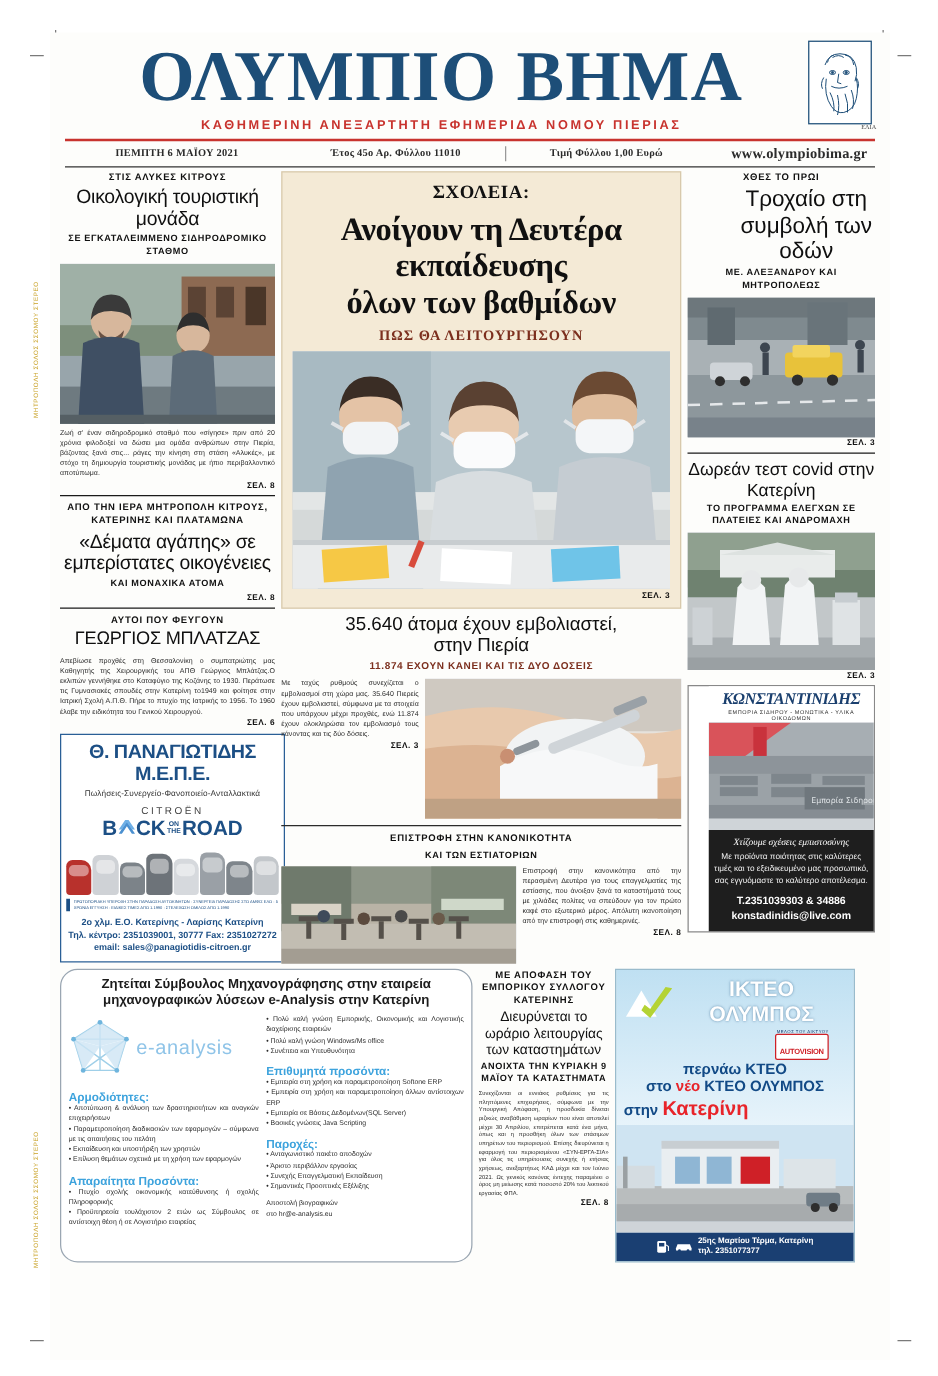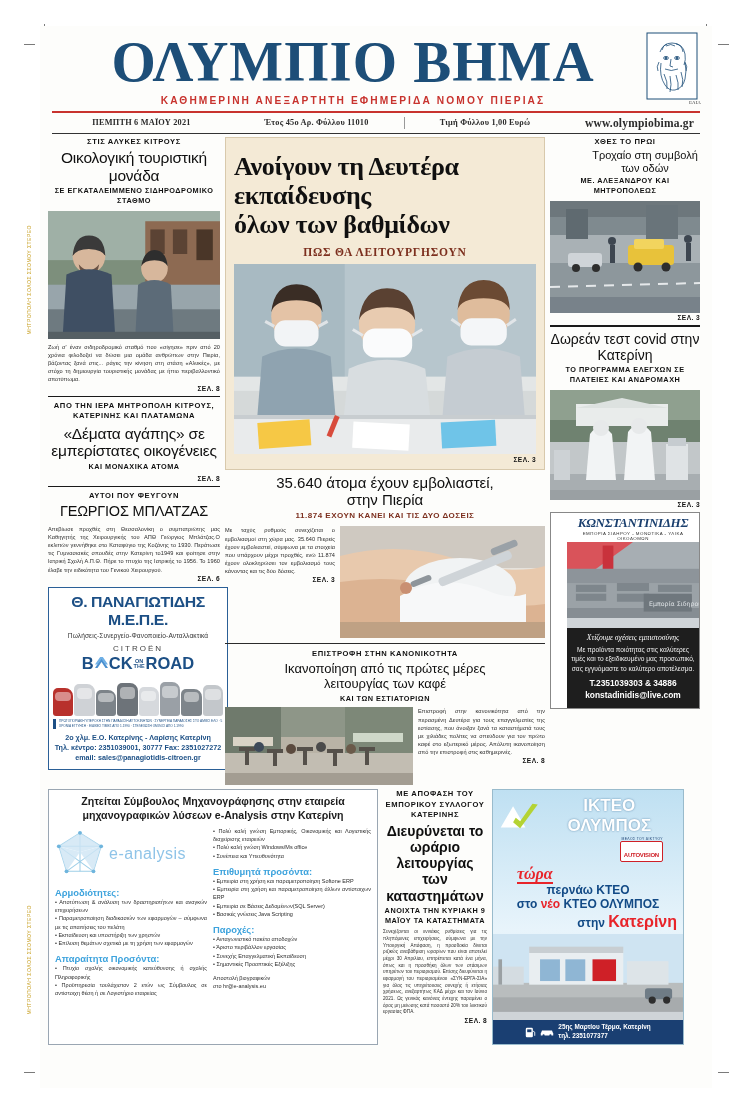--- a/index.html
+++ b/index.html
@@ -124,21 +124,21 @@
     padding: 8px 8px 6px 8px;
   }
   .main-kicker {
     font-family: "Liberation Serif", serif;
     font-weight: bold; font-size: 15px;
     text-align: center; color: #111; letter-spacing: .5px;
   }
   .main-head {
     font-family: "Liberation Serif", serif;
     font-weight: bold; font-size: 26px;
-    text-align: left; color: #101010;
+    text-align: center; color: #101010;
     line-height: 1.12; margin-top: 6px;
     letter-spacing: -.3px;
   }
   .main-sub {
     font-family: "Liberation Serif", serif;
     font-weight: bold; font-size: 11.5px;
     text-align: center; color: #7c2f1e; letter-spacing: .8px;
     margin-top: 7px; margin-bottom: 6px;
   }
 
@@ -390,20 +390,21 @@
           <div>Τηλ. κέντρο: 2351039001, 30777 Fax: 2351027272</div>
           <div>email: sales@panagiotidis-citroen.gr</div>
         </div>
       </div>
 
     </div>
 
     <div class="col-mid">
 
       <div class="main-box">
+        <div class="main-kicker">ΣΧΟΛΕΙΑ:</div>
         <div class="main-head">
           <div>Ανοίγουν τη Δευτέρα</div>
           <div>εκπαίδευσης</div>
           <div>όλων των βαθμίδων</div>
         </div>
         <div class="main-sub">ΠΩΣ ΘΑ ΛΕΙΤΟΥΡΓΗΣΟΥΝ</div>
 
         <div class="photo" style="height:190px;">
           <svg class="pg" viewBox="0 0 300 190" preserveAspectRatio="none">
             <rect width="300" height="190" fill="#cfd9de"></rect>
@@ -468,24 +469,20 @@
               <rect x="0" y="96" width="205" height="16" fill="#bfa184"></rect>
             </svg>
           </div>
         </div>
       </div>
 
       <div class="hr-thin"></div>
 
       <div>
         <div class="kicker">ΕΠΙΣΤΡΟΦΗ ΣΤΗΝ ΚΑΝΟΝΙΚΟΤΗΤΑ</div>
-        <div class="head-md" style="margin-top:2px;">
-          <div>Ικανοποίηση από τις πρώτες μέρες</div>
-          <div>λειτουργίας των καφέ</div>
-        </div>
         <div class="subkick">ΚΑΙ ΤΩΝ ΕΣΤΙΑΤΟΡΙΩΝ</div>
 
         <div style="display:flex;gap:5px;margin-top:4px;">
           <div class="photo" style="width:188px;height:78px;">
             <svg class="pg" viewBox="0 0 188 78" preserveAspectRatio="none">
               <rect width="188" height="78" fill="#b9b3a6"></rect>
               <rect x="0" y="0" width="188" height="30" fill="#8e9688"></rect>
               <rect x="0" y="0" width="56" height="52" fill="#6f7a6c"></rect>
               <rect x="120" y="0" width="68" height="46" fill="#7d8878"></rect>
               <rect x="0" y="46" width="188" height="32" fill="#c2bdb2"></rect>
@@ -515,21 +512,21 @@
             <div class="page-ref">ΣΕΛ. 8</div>
           </div>
         </div>
       </div>
     </div>
 
     <div class="col-right">
 
       <div>
         <div class="kicker">ΧΘΕΣ ΤΟ ΠΡΩΙ</div>
-        <div class="head-md" style="margin-top:2px;font-size:11px;margin-left:40px;">Τροχαίο  στη συμβολή των οδών</div>
+        <div class="head-md" style="margin-top:2px;font-size:18px;margin-left:40px;">Τροχαίο  στη συμβολή των οδών</div>
         <div class="subkick">ΜΕ. ΑΛΕΞΑΝΔΡΟΥ ΚΑΙ ΜΗΤΡΟΠΟΛΕΩΣ</div>
         <div class="photo" style="height:112px;margin-top:5px;">
           <svg class="pg" viewBox="0 0 150 112" preserveAspectRatio="none">
             <rect width="150" height="112" fill="#9aa3a8"></rect>
             <rect x="0" y="0" width="150" height="34" fill="#7f8a8f"></rect>
             <rect x="0" y="0" width="150" height="16" fill="#6d777c"></rect>
             <rect x="0" y="34" width="150" height="78" fill="#a9b1b5"></rect>
             <rect x="0" y="62" width="150" height="50" fill="#8d979c"></rect>
             <rect x="16" y="8" width="22" height="30" fill="#5f6a70"></rect>
             <rect x="96" y="4" width="32" height="34" fill="#69747a"></rect>
@@ -615,21 +612,21 @@
             <div>Τ.2351039303 &amp; 34886</div>
             <div>konstadinidis@live.com</div>
           </div>
         </div>
       </div>
     </div>
   </div>
 
   <div style="display:flex;gap:5px;padding:4px 8px 0 8px;">
 
-    <div class="ad-eanalysis" style="width:330px;">
+    <div class="ad-eanalysis" style="width:330px;border-radius:14px;">
       <div class="ea-head">
         <div>Ζητείται Σύμβουλος Μηχανογράφησης στην εταιρεία</div>
         <div>μηχανογραφικών λύσεων e-Analysis στην Κατερίνη</div>
       </div>
       <div style="display:flex;gap:6px;margin-top:5px;">
         <div style="width:152px;">
           <div style="display:flex;align-items:center;gap:4px;height:54px;">
             <svg viewBox="0 0 52 52" width="50" height="50">
               <g stroke="#9fcfe8" stroke-width="1.1" fill="none">
                 <path d="M26 4 L48 18 L40 44 L12 44 L4 18 Z"></path>
@@ -675,49 +672,46 @@
           <div class="ea-li">• Συνεχής Επαγγελματική Εκπαίδευση</div>
           <div class="ea-li">• Σημαντικές Προοπτικές Εξέλιξης</div>
           <div class="ea-li" style="margin-top:6px;">Αποστολή βιογραφικών</div>
           <div class="ea-li">στο hr@e-analysis.eu</div>
         </div>
       </div>
     </div>
 
     <div style="width:104px;">
       <div class="kicker">ΜΕ ΑΠΟΦΑΣΗ ΤΟΥ ΕΜΠΟΡΙΚΟΥ ΣΥΛΛΟΓΟΥ ΚΑΤΕΡΙΝΗΣ</div>
-      <div class="head-md" style="margin-top:3px;font-size:14px;font-weight:bold;">Διευρύνεται το ωράριο λειτουργίας των καταστημάτων</div>
+      <div class="head-md" style="margin-top:3px;font-size:11px;">Διευρύνεται το ωράριο λειτουργίας των καταστημάτων</div>
       <div class="subkick">ΑΝΟΙΧΤΑ ΤΗΝ ΚΥΡΙΑΚΗ 9 ΜΑΪΟΥ ΤΑ ΚΑΤΑΣΤΗΜΑΤΑ</div>
       <div class="body-text" style="margin-top:4px;font-size:4.6px;line-height:1.45;">Συνεχίζονται οι εννιάκις ρυθμίσεις για τις πληττόμενες επιχειρήσεις, σύμφωνα με την Υπουργική Απόφαση, η προσδοκία δίνεται ριζικώς αναβάθμιση ωραρίων που είναι αποτελεί μέχρι 30 Απριλίου, επιτρέπεται κατά ένα μήνα, όπως και η προσθήκη όλων των στάσιμων υπηρέτων του περιορισμού. Επίσης διευρύνεται η εφαρμογή του περιορισμένου «ΣΥΝ-ΕΡΓΑ-ΣΙΑ» για όλος τις υπηρέτουσες συνεχής ή ετήσιας χρήσεως, ανεξαρτήτως ΚΑΔ μέχρι και τον Ιούνιο 2021. Ως γενικός κανόνας έντεχης παραμένει ο όρος μη μείωσης κατά ποσοστό 20% του λεκτικού εργασίας ΦΠΑ.</div>
       <div class="page-ref">ΣΕΛ. 8</div>
     </div>
 
     <div class="ad-kteo" style="width:192px;">
       <div style="padding:6px 6px 0 6px;text-align:center;position:relative;">
         <div style="display:flex;align-items:center;justify-content:center;gap:2px;">
           <svg viewBox="0 0 46 30" width="42" height="28">
             <path d="M2 28 L16 4 L30 28 Z" fill="#ffffff"></path>
             <path d="M16 22 L24 29 L44 2 L38 1 L24 21 L19 17 Z" fill="#b4d334"></path>
           </svg>
           <span class="kteo-title">ΙΚΤΕΟ ΟΛΥΜΠΟΣ</span>
         </div>
         <div style="text-align:right;padding-right:14px;margin-top:1px;">
           <div style="font-family:'Liberation Sans',sans-serif;font-size:3.4px;color:#1a3f72;letter-spacing:.4px;">ΜΕΛΟΣ ΤΟΥ ΔΙΚΤΥΟΥ</div>
           <div style="display:inline-block;border:1px solid #cf2027;background:#fff;padding:0 3px;border-radius:2px;">
             <span style="font-family:'Liberation Sans',sans-serif;font-weight:bold;font-size:6px;color:#cf2027;letter-spacing:-.2px;">AUTOVISION</span>
           </div>
         </div>
-        <div style="margin-top:2px;text-align:left;padding-left:18px;">
-          <span class="kteo-now" style="border-bottom:2px solid #e8242a;">τώρα</span>
-        </div>
         <div class="kteo-l" style="text-align:center;margin-top:0px;">περνάω ΚΤΕΟ</div>
         <div class="kteo-l" style="text-align:center;">
           <span>στο </span><span class="kteo-red">νέο</span><span> ΚΤΕΟ ΟΛΥΜΠΟΣ</span>
         </div>
-        <div style="text-align:right;margin-top:1px;">
+        <div style="text-align:left;margin-top:1px;">
           <span class="kteo-l">στην </span><span class="kteo-kat">Κατερίνη</span>
         </div>
       </div>
       <div class="photo" style="height:86px;margin-top:3px;">
         <svg class="pg" viewBox="0 0 210 86" preserveAspectRatio="none">
           <rect width="210" height="86" fill="#cfe4f2"></rect>
           <rect x="0" y="54" width="210" height="32" fill="#b9bdbe"></rect>
           <rect x="0" y="70" width="210" height="16" fill="#a7abad"></rect>
           <rect x="40" y="18" width="104" height="38" fill="#e9eef1"></rect>
           <rect x="40" y="14" width="104" height="7" fill="#c8ced2"></rect>

